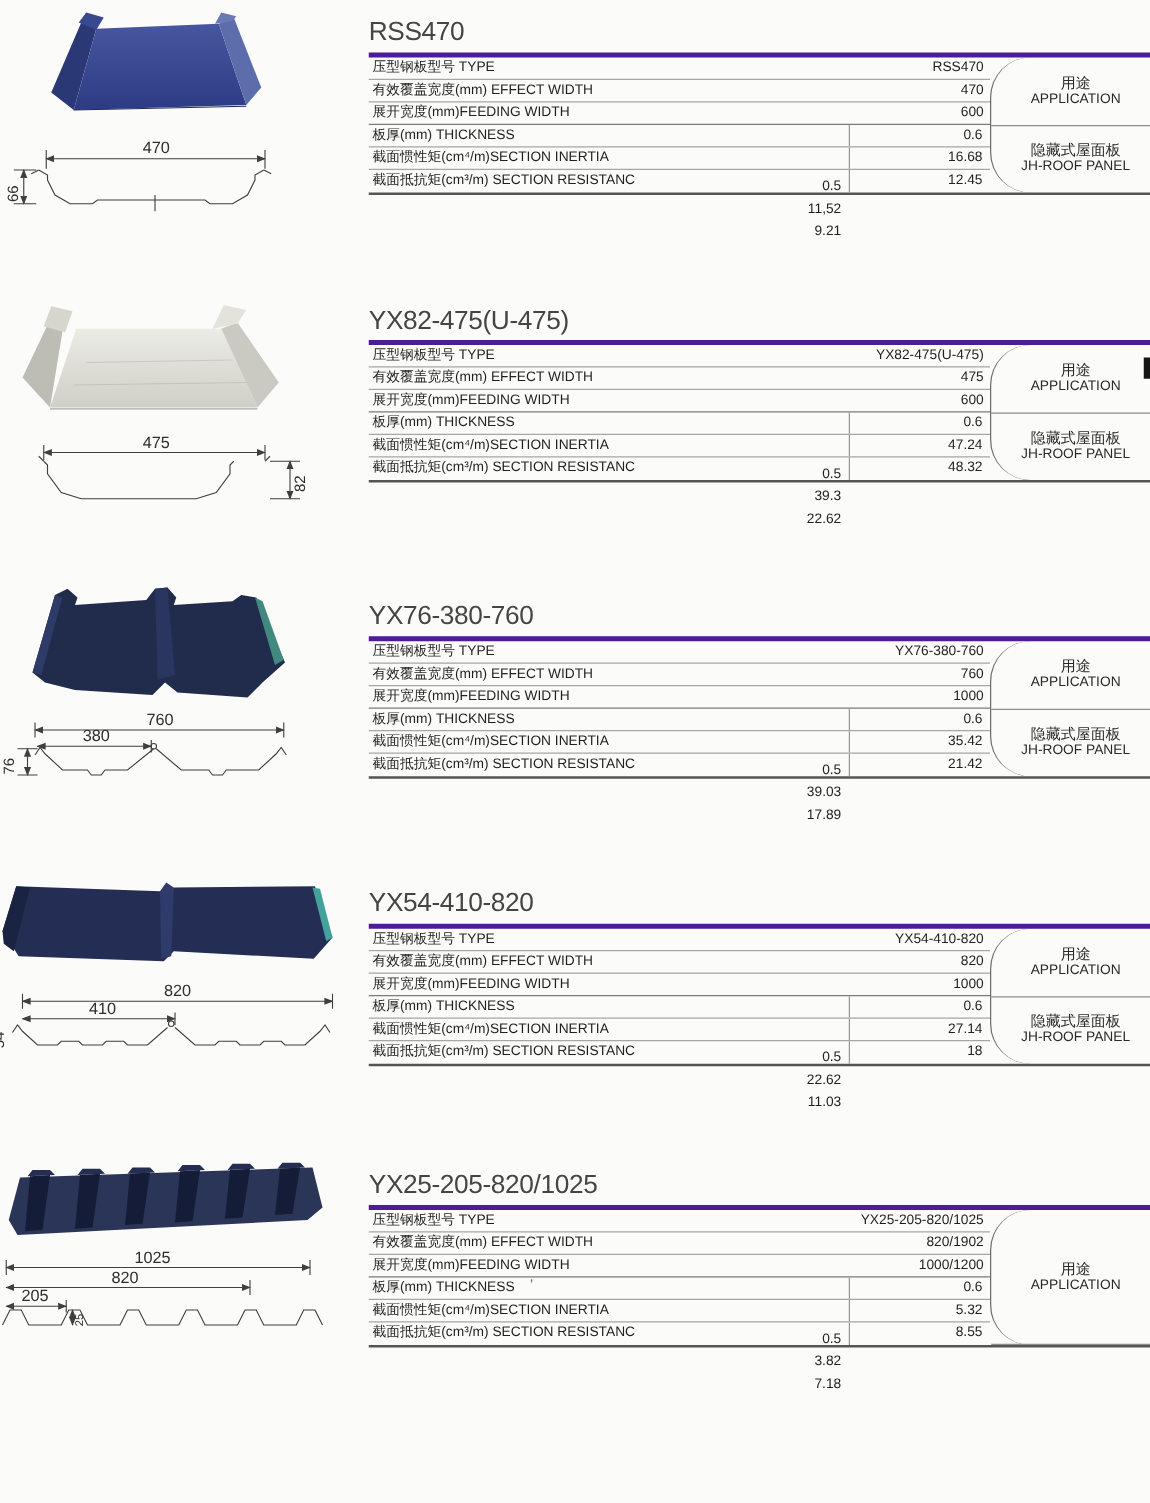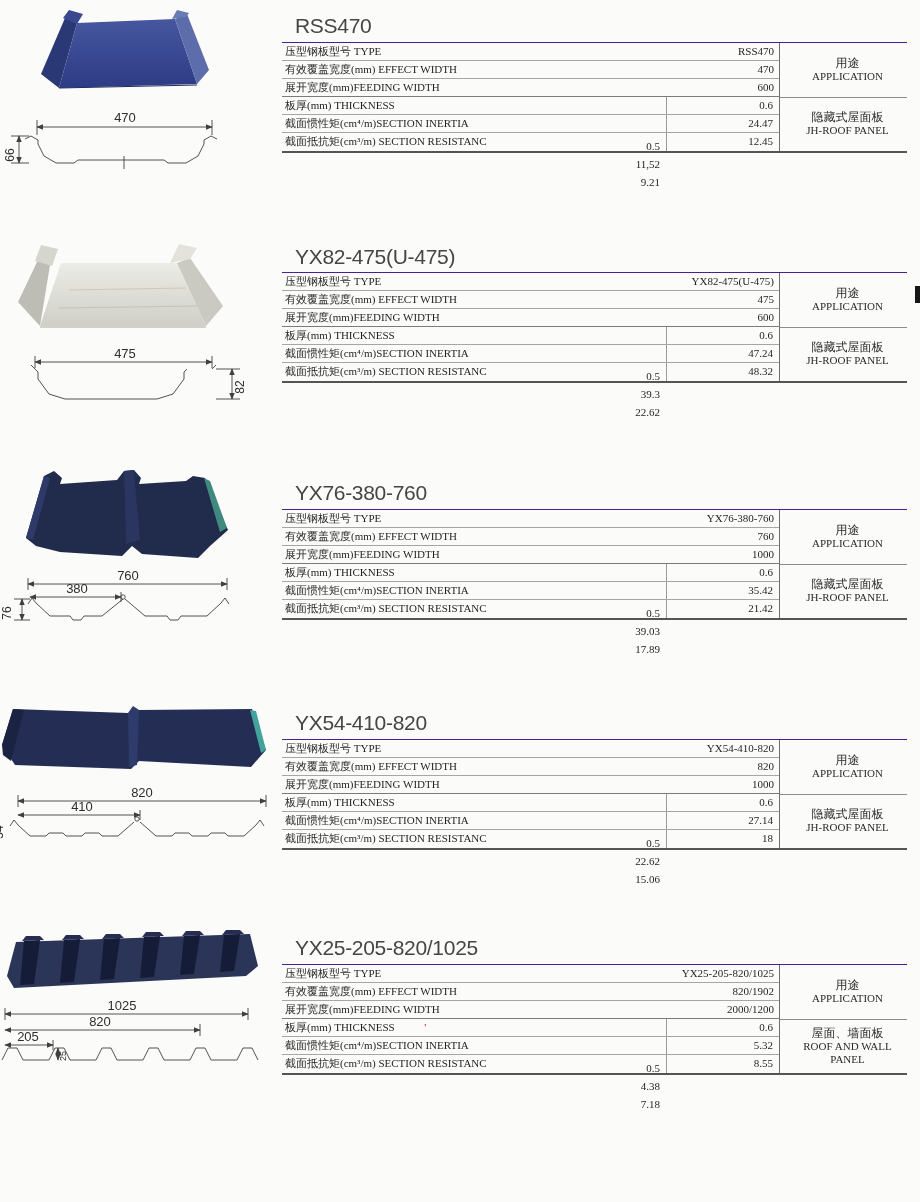--- a/index.html
+++ b/index.html
@@ -12,41 +12,40 @@
     overflow:hidden;
   }
   .section{position:absolute;left:0;top:0;width:0;height:0;}
   h2.sec-title{
     position:absolute;left:295px;margin:0;
     font-size:21px;font-weight:400;color:#454545;letter-spacing:-0.3px;
     white-space:nowrap;
   }
   
   .spec{
-    position:absolute;left:282px;width:625px;
+    position:absolute;left:295px;width:625px;
     display:flex;
-    border-top:1px solid #4c1d95;
+    border-top:4px solid #4c1d95;
     border-bottom:2px solid #555555;
     background:transparent;
-    font-family:Liberation Serif, serif;
   }
   .spec .main{width:497px;display:flex;flex-direction:column;}
   .spec .row{
     display:flex;height:18px;line-height:17px;box-sizing:border-box;
     border-bottom:1px solid #a6a6a6;font-size:11px;color:#1f1f1f;
   }
   .spec .row.group-end{border-bottom-color:#7b7b7b;justify-content:flex-end;}
   .spec .row:last-child{border-bottom:none;}
   .lbl{padding-left:3px;white-space:nowrap;}
   .valwide{margin-left:auto;padding-right:5px;}
   .cell1{width:384px;display:flex;box-sizing:border-box;flex-direction:column;}
   .cell1 .v{margin-left:auto;padding-right:6px;margin-top:24px;}
   .cell2{flex:1;display:flex;border-left:1px solid #9b9b9b;box-sizing:border-box;}
   .cell2 .v{margin-left:auto;padding-right:6px;}
-  .app{flex:1;display:flex;flex-direction:column;border-left:1px solid #6f6f6f;}
+  .app{flex:1;display:flex;flex-direction:column;border-left:1px solid #6f6f6f;border-radius:32px;}
   .app-cell{
     flex:1;display:flex;flex-direction:column;align-items:center;justify-content:center;
     text-align:center;font-size:11px;line-height:13px;color:#2a2a2a;box-sizing:border-box;
     padding-left:8px;
   }
   .app-cell.first{border-bottom:1px solid #8d8d8d;}
   .app-zh{font-size:12px;}
   
   svg.photo,svg.dims{position:absolute;}
   .dims line,.dims path,.dims circle{stroke:#3f3f3f;stroke-width:0.9;fill:none;}
@@ -119,21 +118,21 @@
           <div class="cell2">
             <span class="v">0.6</span>
           </div>
         </div>
       <div class="row">
           <div class="cell1">
             <span class="lbl">截面惯性矩(cm⁴/m)SECTION INERTIA</span>
             <span class="v">11,52</span>
           </div>
           <div class="cell2">
-            <span class="v">24.47</span>
+            <span class="v">16.68</span>
           </div>
         </div>
       <div class="row">
           <div class="cell1">
             <span class="lbl">截面抵抗矩(cm³/m) SECTION RESISTANC</span>
             <span class="v">9.21</span>
           </div>
           <div class="cell2">
             <span class="v">12.45</span>
           </div>
@@ -366,21 +365,21 @@
             <span class="lbl">截面惯性矩(cm⁴/m)SECTION INERTIA</span>
             <span class="v">22.62</span>
           </div>
           <div class="cell2">
             <span class="v">27.14</span>
           </div>
         </div>
       <div class="row">
           <div class="cell1">
             <span class="lbl">截面抵抗矩(cm³/m) SECTION RESISTANC</span>
-            <span class="v">15.06</span>
+            <span class="v">11.03</span>
           </div>
           <div class="cell2">
             <span class="v">18</span>
           </div>
         </div>
     </div>
     <div class="app">
       <div class="app-cell first">
           <span class="app-zh">用途</span>
           <span>APPLICATION</span>
@@ -430,57 +429,53 @@
       <div class="row">
           <span class="lbl">压型钢板型号 TYPE</span>
           <span class="valwide">YX25-205-820/1025</span>
         </div>
       <div class="row">
           <span class="lbl">有效覆盖宽度(mm) EFFECT WIDTH</span>
           <span class="valwide">820/1902</span>
         </div>
       <div class="row group-end">
           <span class="lbl">展开宽度(mm)FEEDING WIDTH</span>
-          <span class="valwide">2000/1200</span>
+          <span class="valwide">1000/1200</span>
         </div>
       <div class="row">
           <div class="cell1">
             <span class="lbl">板厚(mm) THICKNESS</span>
             <span class="v">0.5</span>
           </div>
           <div class="cell2">
             <span class="v">0.6</span>
           </div>
         </div>
       <div class="row">
           <div class="cell1">
             <span class="lbl">截面惯性矩(cm⁴/m)SECTION INERTIA</span>
-            <span class="v">4.38</span>
+            <span class="v">3.82</span>
           </div>
           <div class="cell2">
             <span class="v">5.32</span>
           </div>
         </div>
       <div class="row">
           <div class="cell1">
             <span class="lbl">截面抵抗矩(cm³/m) SECTION RESISTANC</span>
             <span class="v">7.18</span>
           </div>
           <div class="cell2">
             <span class="v">8.55</span>
           </div>
         </div>
     </div>
     <div class="app">
       <div class="app-cell first">
           <span class="app-zh">用途</span>
           <span>APPLICATION</span>
         </div>
-      <div class="app-cell">
-          <span class="app-zh">屋面、墙面板</span>
-          <span>ROOF AND WALL PANEL</span>
-        </div>
     </div>
   </div>
 </div>
 
 <span class="red-mark">’</span>
 <div class="scan-strip"></div>
 
 </body></html>

